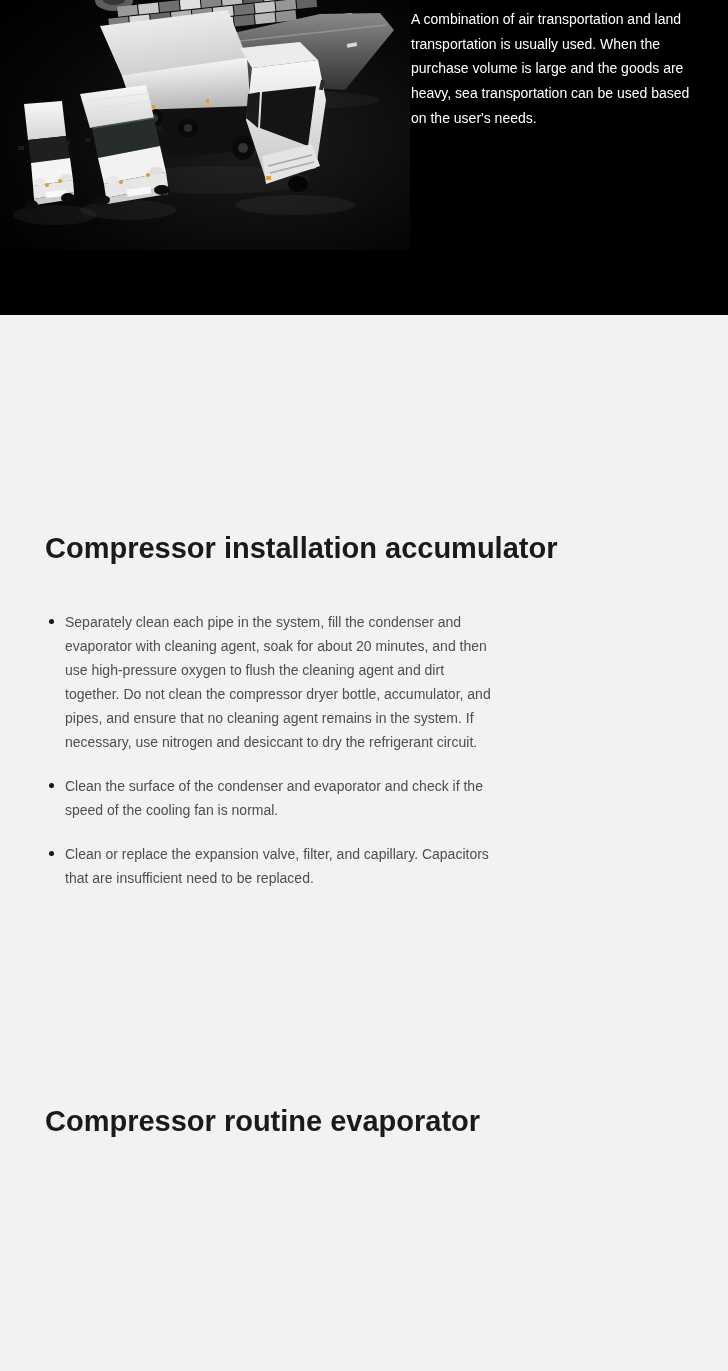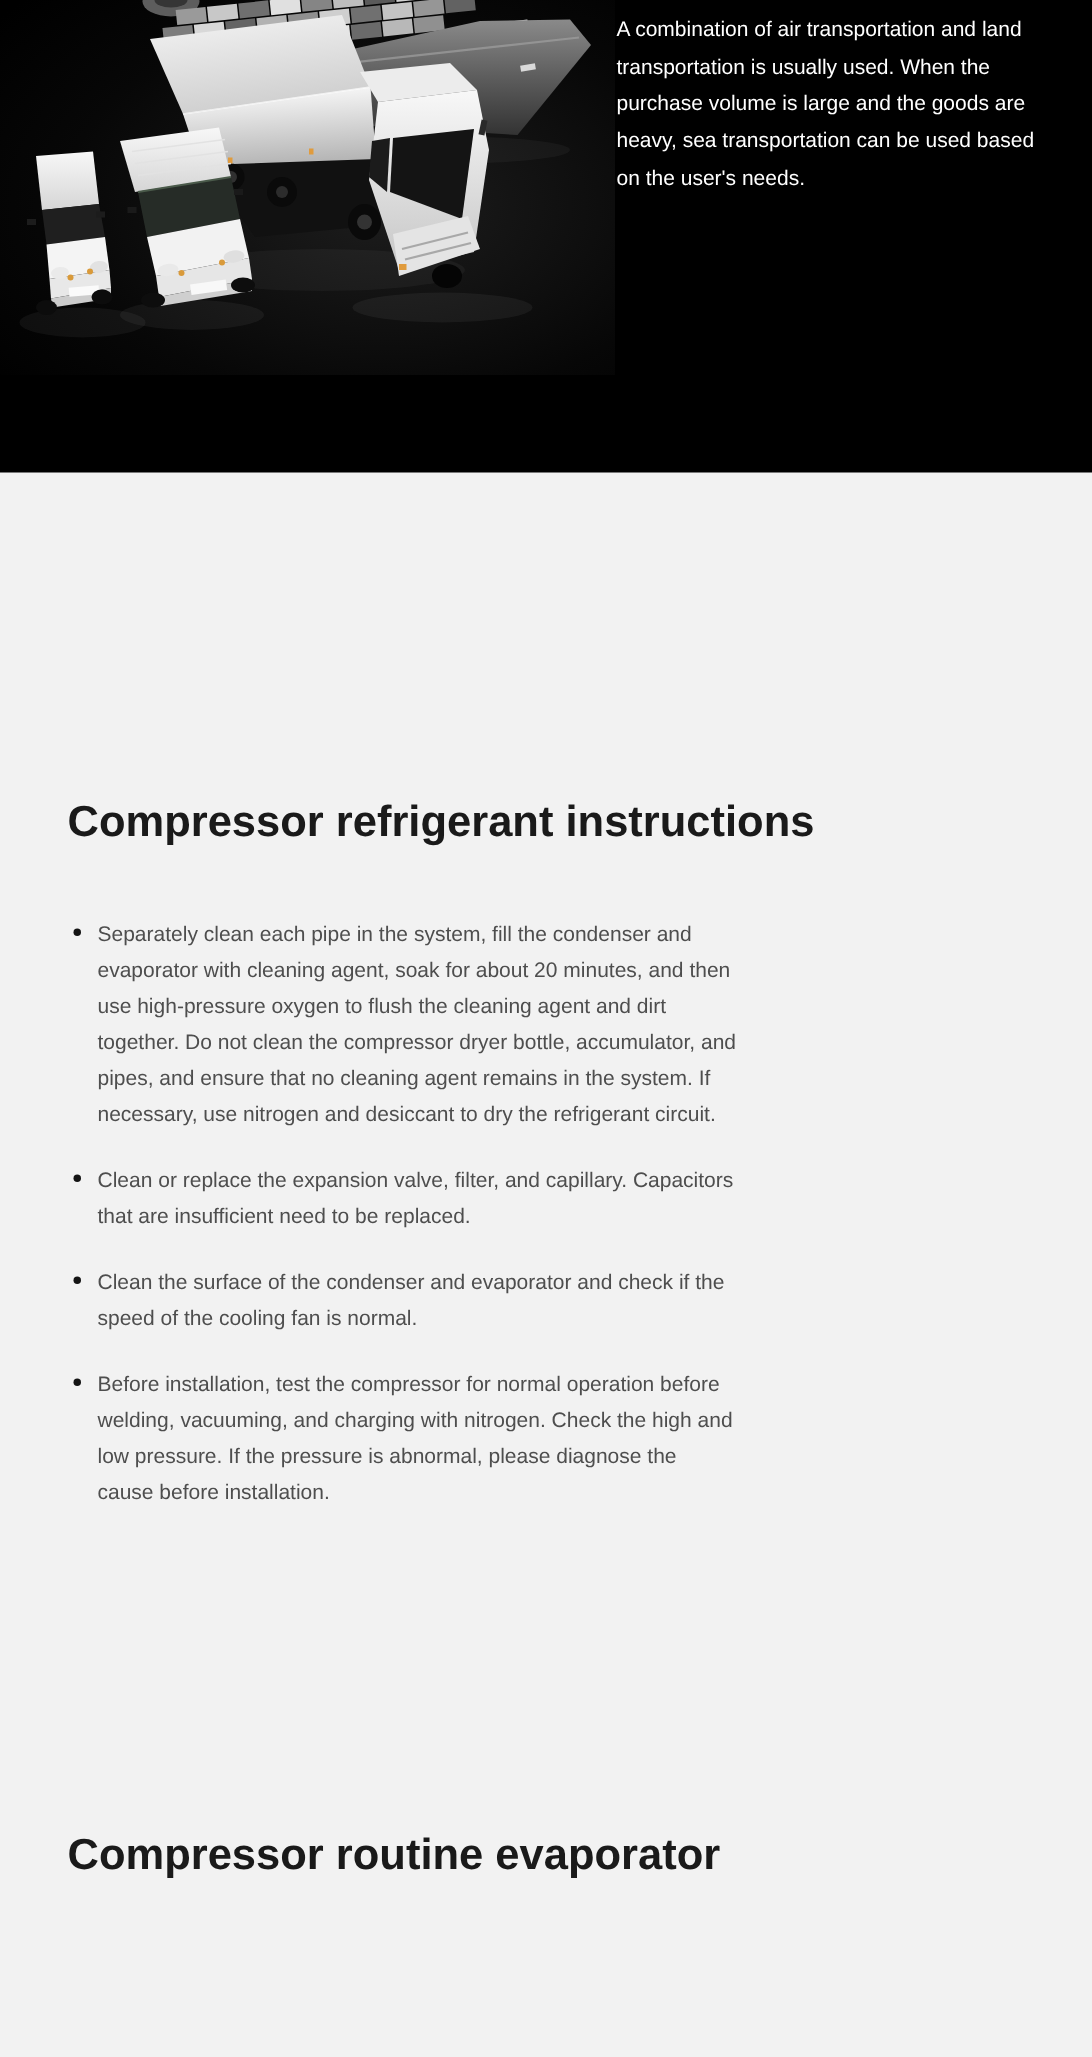--- a/index.html
+++ b/index.html
@@ -202,23 +202,22 @@
       <ellipse cx="68" cy="198" rx="7" ry="5" fill="#0c0c0c"></ellipse>
       <rect x="18" y="146" width="6" height="4" fill="#1c1c1c"></rect>
       <rect x="64" y="141" width="6" height="4" fill="#1c1c1c"></rect>
     </g>
   </svg>
 
   <p class="hero-caption">A combination of air transportation and land transportation is usually used. When the purchase volume is large and the goods are heavy, sea transportation can be used based on the user's needs.</p>
 </div>
 
 <div class="content">
-  <h1 class="section-title">Compressor refrigerant instructions</h1>
+  <h1 class="section-title">Compressor installation accumulator</h1>
 
   <ul class="bullets">
     <li>Separately clean each pipe in the system, fill the condenser and evaporator with cleaning agent, soak for about 20 minutes, and then use high-pressure oxygen to flush the cleaning agent and dirt together. Do not clean the compressor dryer bottle, accumulator, and pipes, and ensure that no cleaning agent remains in the system. If necessary, use nitrogen and desiccant to dry the refrigerant circuit.</li>
+    <li>Clean the surface of the condenser and evaporator and check if the speed of the cooling fan is normal.</li>
     <li>Clean or replace the expansion valve, filter, and capillary. Capacitors that are insufficient need to be replaced.</li>
-    <li>Clean the surface of the condenser and evaporator and check if the speed of the cooling fan is normal.</li>
-    <li>Before installation, test the compressor for normal operation before welding, vacuuming, and charging with nitrogen. Check the high and low pressure. If the pressure is abnormal, please diagnose the cause before installation.</li>
   </ul>
 
   <h1 class="section-title maintenance">Compressor routine evaporator</h1>
 </div>
 
 </body></html>

